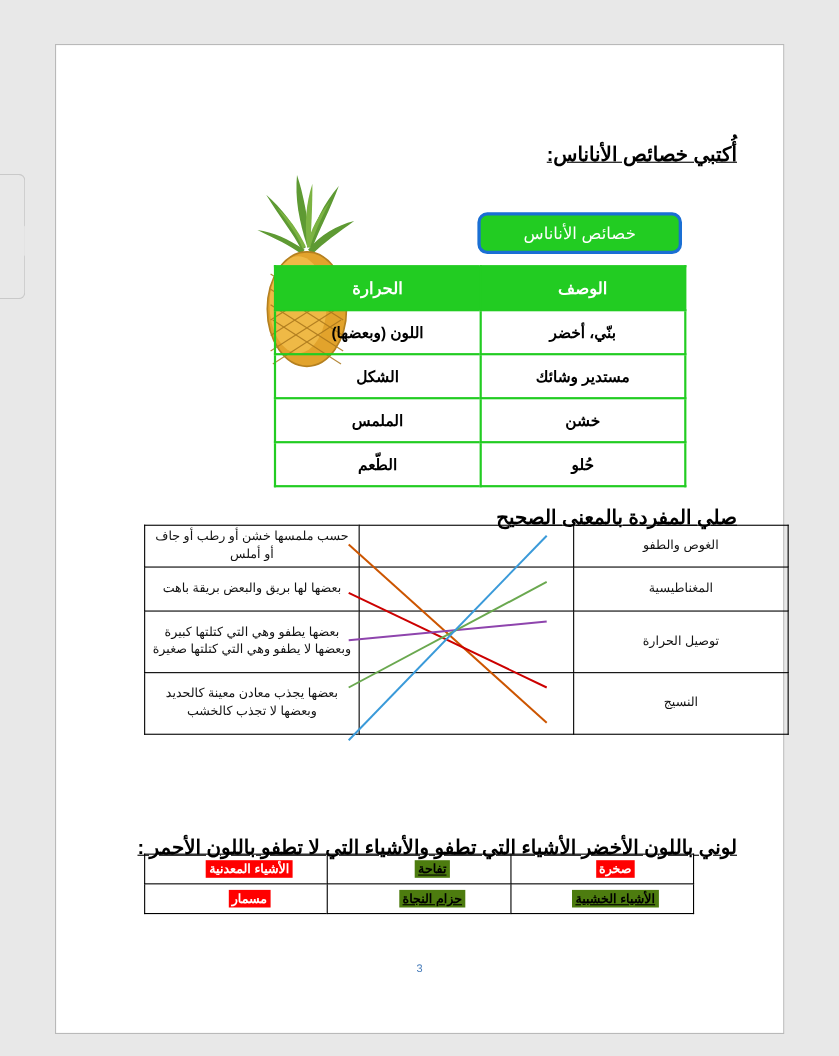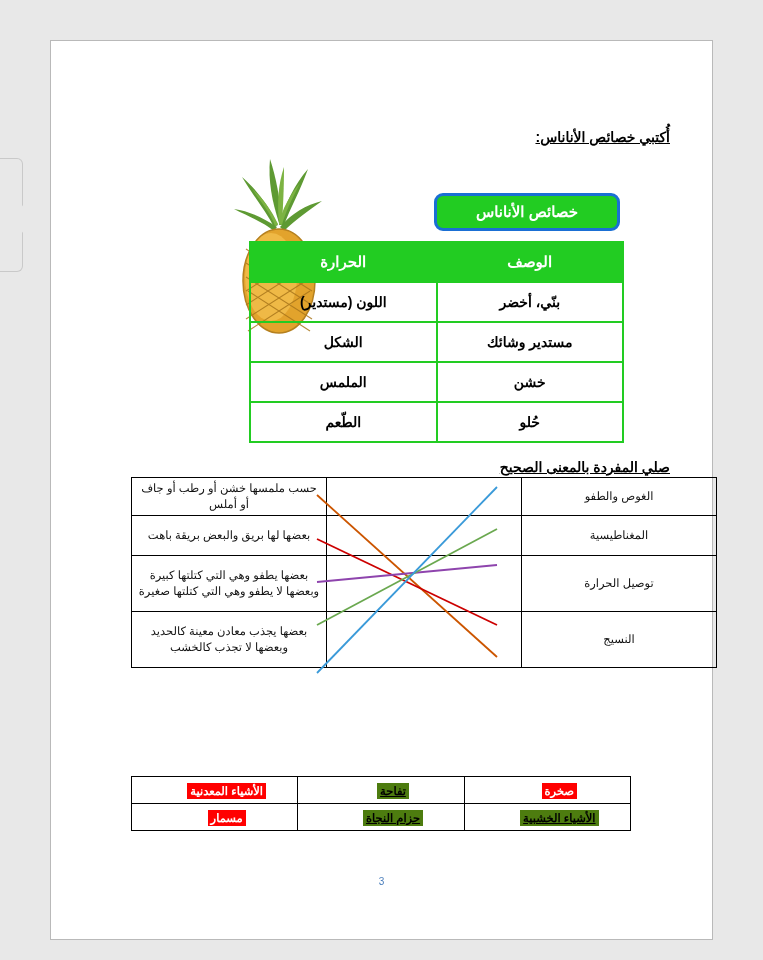--- a/index.html
+++ b/index.html
@@ -34,21 +34,21 @@
     border-bottom:14px solid transparent;
     border-left:10px solid #e8e8e8;
   }
 
   
   .heading{
     position:absolute;
     direction:rtl;
     text-align:right;
     font-weight:bold;
-    font-size:14px;
+    font-size:18px;
     color:#000;
     text-decoration:underline;
   }
   #h-pineapple{ right:42px; top:88px; width:300px; }
   #h-match{ right:42px; top:418px; width:400px; }
   #h-color{ right:42px; top:718px; width:560px; }
 
   
   .photo{
     position:absolute;
@@ -67,21 +67,21 @@
     width:375px; height:240px;
   }
   .char-title{
     position:absolute;
     left:185px; top:0px;
     width:186px; height:38px;
     background:#22cc22;
     border:3px solid #1a6fd4;
     border-radius:9px;
     color:#ffffff;
-    font-weight:bold;
+    font-weight:normal;
     font-size:15px;
     display:flex;align-items:center;justify-content:center;
     direction:rtl;
     box-sizing:border-box;
   }
   table.chars{
     position:absolute;
     left:0px; top:48px;
     border-collapse:collapse;
     direction:rtl;
@@ -235,21 +235,21 @@
   <div class="char-wrap">
     <div class="char-title">خصائص الأناناس</div>
     <table class="chars">
       <tbody>
           <tr>
         <th>الوصف</th>
         <th>الحرارة</th>
       </tr>
       <tr>
         <td>بنّي، أخضر</td>
-        <td>اللون (مستدير)</td>
+        <td>اللون (وبعضها)</td>
       </tr>
       <tr>
         <td>مستدير وشائك</td>
         <td>الشكل</td>
       </tr>
       <tr>
         <td>خشن</td>
         <td>الملمس</td>
       </tr>
       <tr>
@@ -290,20 +290,21 @@
 
     <svg class="match-svg" viewBox="0 0 184 248" xmlns="http://www.w3.org/2000/svg">
       <line x1="2" y1="18" x2="182" y2="180" stroke="#cc5500" stroke-width="1.8"></line>
       <line x1="2" y1="62" x2="182" y2="148" stroke="#cc0000" stroke-width="1.8"></line>
       <line x1="2" y1="105" x2="182" y2="88" stroke="#8e44ad" stroke-width="1.8"></line>
       <line x1="2" y1="148" x2="182" y2="52" stroke="#6aa84f" stroke-width="1.8"></line>
       <line x1="2" y1="196" x2="182" y2="10" stroke="#3a9ad9" stroke-width="1.8"></line>
     </svg>
   </div>
 
+  <div class="heading" id="h-color">لوني باللون الأخضر الأشياء التي تطفو والأشياء التي لا تطفو باللون الأحمر :</div>
 
   <div class="color-wrap">
     <table class="colors">
       <tbody>
           <tr>
         <td><span class="hl-red">صخرة</span></td>
         <td><span class="hl-green">تفاحة</span></td>
         <td><span class="hl-red">الأشياء المعدنية</span></td>
       </tr>
       <tr>

